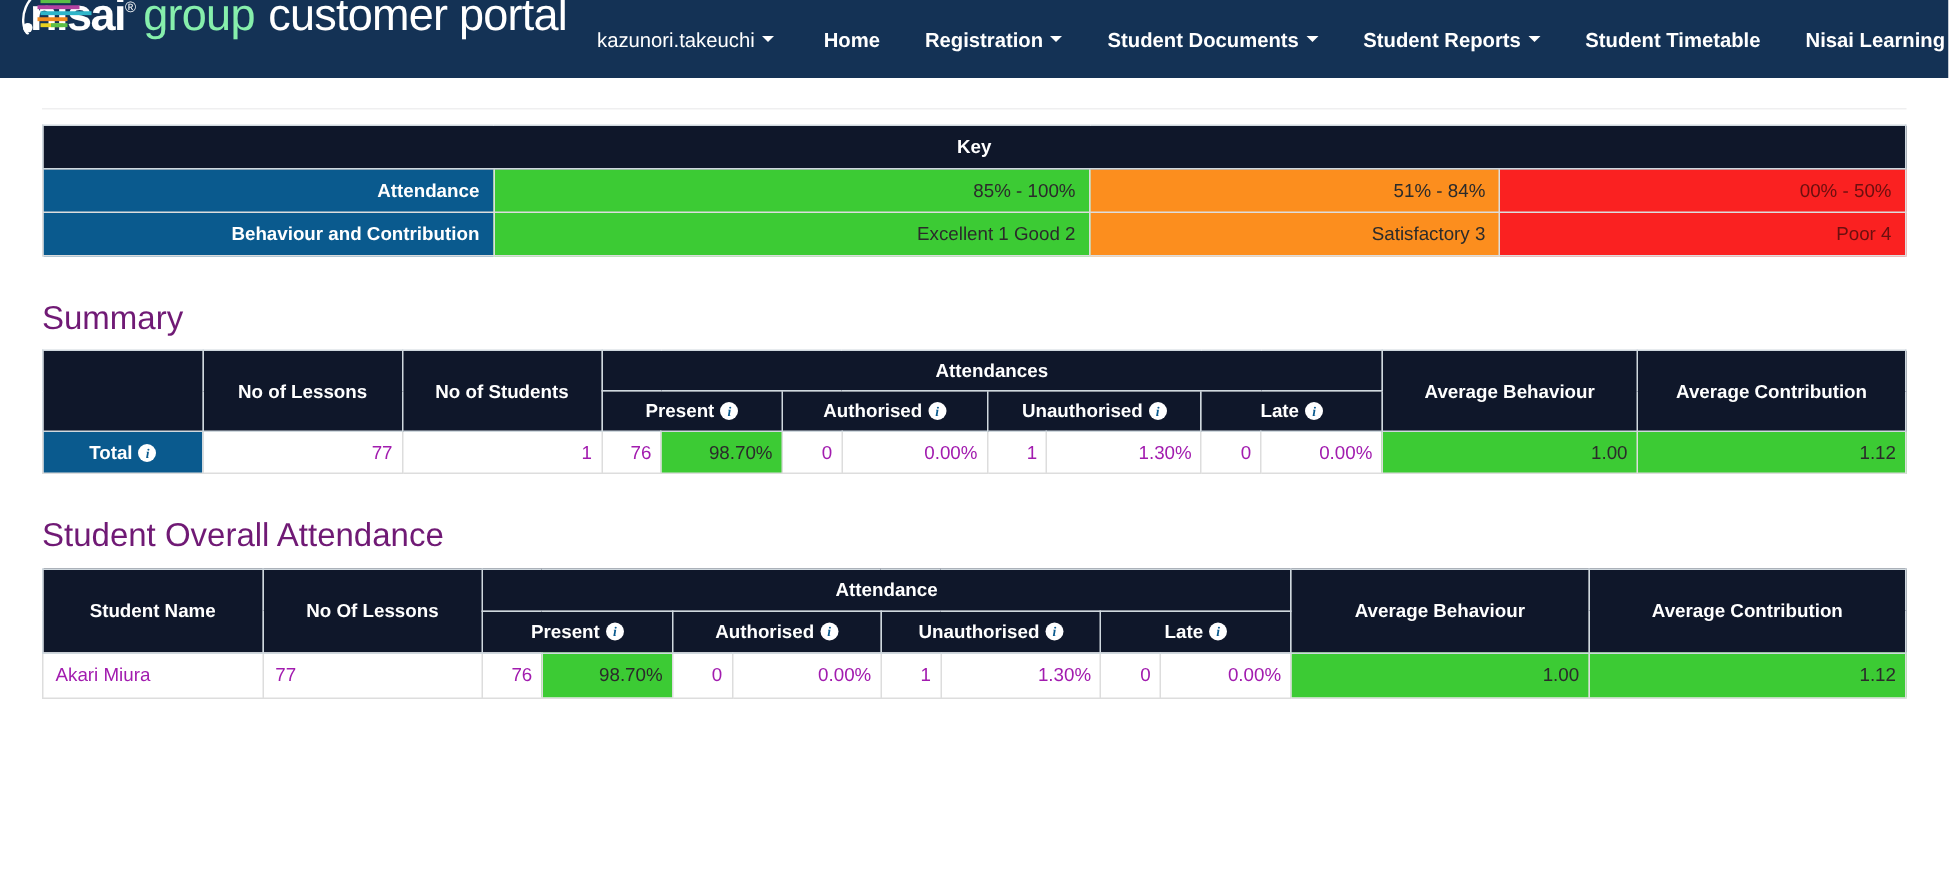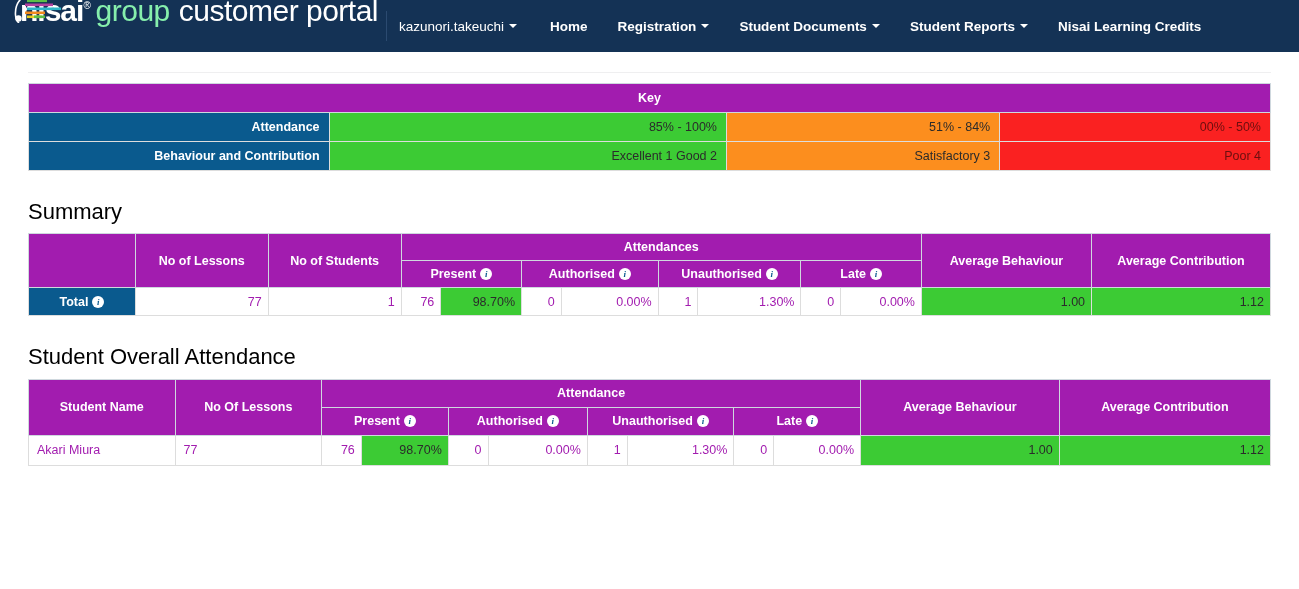--- a/index.html
+++ b/index.html
@@ -125,21 +125,21 @@
     width: 100%;
     table-layout: fixed;
   }
   th, td {
     border: 1px solid #dddddd;
     font-size: 12.5px;
     padding: 6px 8px;
     vertical-align: middle;
   }
   .hdr {
-    background: #a21caf;
+    background: #0f172a;
     color: #ffffff;
     font-weight: bold;
     text-align: center;
     border-color: #cfd8de;
   }
   .cell-left { text-align: left; }
   .green { background: #3ccb34; color: #2b2b2b; }
   .orange { background: #fc8e1e; color: #2b2b2b; }
   .red { background: #fa2121; color: #6b0f0f; }
   .white { background: #ffffff; color: #a21caf; }
@@ -153,21 +153,21 @@
     color: #ffffff;
     font-weight: bold;
     text-align: right;
   }
   .key-band { text-align: right; font-size: 12.5px; }
 
   
   h2.section {
     font-size: 22px;
     font-weight: normal;
-    color: #000000;
+    color: #701a75;
     margin: 28px 0 8px 0;
     padding: 0;
     line-height: 1.2;
   }
 
   
   .info-icon {
     display: inline-block;
     width: 12px; height: 12px;
     border-radius: 50%;
@@ -233,20 +233,23 @@
       <span>Registration</span>
       <span class="caret"></span>
     </a>
     <a class="nav-link">
       <span>Student Documents</span>
       <span class="caret"></span>
     </a>
     <a class="nav-link">
       <span>Student Reports</span>
       <span class="caret"></span>
+    </a>
+    <a class="nav-link">
+      <span>Student Timetable</span>
     </a>
     <a class="nav-link">
       <span>Nisai Learning Credits</span>
 
     </a>
   </div>
 </div>
 
 <div class="page">
   <div class="content-rule"></div>

